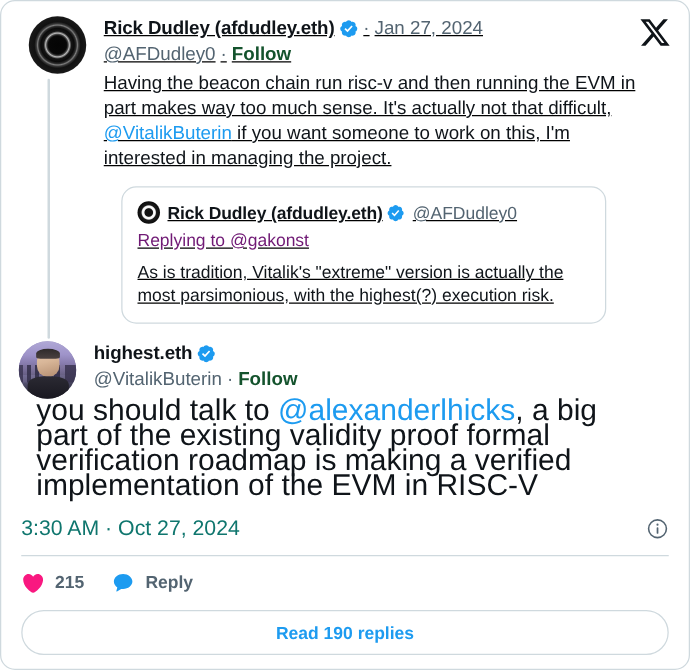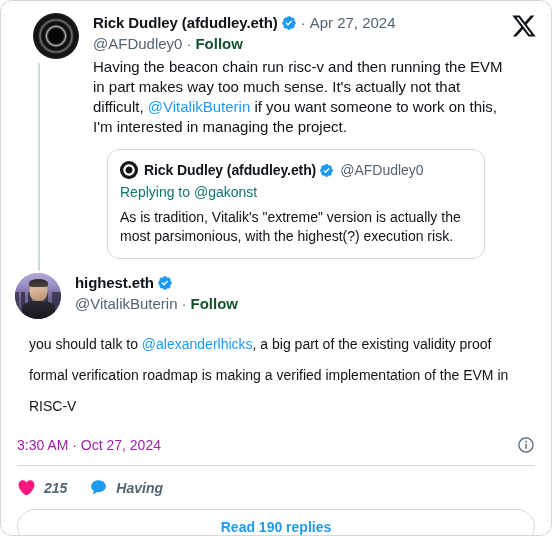--- a/index.html
+++ b/index.html
@@ -41,21 +41,22 @@
     top: 62px;
     width: 2px;
     height: 208px;
     background: #cfd9de;
     border-radius: 1px;
   }
 
   
   .tweet-parent {
     position: relative;
-    padding: 12px 14px 0 32px;
+    padding: 12px 14px 0 22px;
+    text-decoration: underline;
   }
   .tweet-row {
     display: flex;
     align-items: flex-start;
   }
 
   .avatar-col {
     width: 48px;
     flex: 0 0 48px;
     position: relative;
@@ -243,55 +244,54 @@
     flex: 0 0 15px;
   }
   .quote-verified svg { width: 100%; height: 100%; display: block; }
   .quote-handle {
     font-size: 14px;
     color: #536471;
     margin-left: 6px;
   }
   .quote-replying {
     font-size: 14px;
-    color: #0f766e;
+    color: #701a75;
     margin-top: 4px;
     line-height: 18px;
   }
   .quote-text {
     font-size: 14px;
     line-height: 19px;
     color: #0f1419;
     margin-top: 7px;
   }
 
   
   .tweet-main {
     position: relative;
     padding: 14px 14px 0 14px;
   }
   .main-text {
-    font-size: 14px;
-    line-height: 31px;
+    font-size: 24px;
+    line-height: 20px;
     color: #0f1419;
-    margin-top: 10px;
     padding: 0 14px 0 14px;
     word-wrap: break-word;
   }
 
   
   .time-row {
     display: flex;
     align-items: center;
     justify-content: space-between;
     padding: 14px 16px 11px 16px;
   }
   .time-text {
-    font-size: 14px;
-    color: #a21caf;
+    font-size: 17px;
+    color: #0f766e;
   }
   .info-icon {
     width: 18px;
     height: 18px;
     flex: 0 0 18px;
     cursor: pointer;
   }
   .info-icon svg { width: 100%; height: 100%; display: block; }
 
   .divider {
@@ -302,23 +302,22 @@
 
   
   .actions {
     display: flex;
     align-items: center;
     padding: 12px 16px 12px 16px;
     gap: 22px;
   }
   .action {
     display: flex;
-    align-items: center;
+    align-items: flex-start;
     cursor: pointer;
-    font-style: italic;
   }
   .action-icon {
     display: inline-flex;
     align-items: center;
     justify-content: center;
     margin-right: 8px;
   }
   .action-icon svg { display: block; }
   .action-label {
     font-size: 14px;
@@ -366,21 +365,21 @@
       </div>
       <div class="content-col">
         <div class="name-line">
           <span class="display-name">Rick Dudley (afdudley.eth)</span>
           <span class="verified">
             <svg viewBox="0 0 22 22" aria-hidden="true">
               <path fill="#1d9bf0" d="M20.396 11c-.018-.646-.215-1.275-.57-1.816-.354-.54-.852-.972-1.438-1.246.223-.607.27-1.264.14-1.897-.131-.634-.437-1.218-.882-1.687-.47-.445-1.053-.75-1.687-.882-.633-.13-1.29-.083-1.897.14-.273-.587-.704-1.086-1.245-1.44S11.647 1.62 11 1.604c-.646.017-1.273.213-1.813.568s-.969.854-1.24 1.44c-.608-.223-1.267-.272-1.902-.14-.635.13-1.22.436-1.69.882-.445.47-.749 1.055-.878 1.688-.13.633-.08 1.29.144 1.896-.587.274-1.087.705-1.443 1.245-.356.54-.555 1.17-.574 1.817.02.647.218 1.276.574 1.817.356.54.856.972 1.443 1.245-.224.606-.274 1.263-.144 1.896.13.634.433 1.218.877 1.688.47.443 1.054.747 1.687.878.633.132 1.29.084 1.897-.136.274.586.705 1.084 1.246 1.439.54.354 1.17.551 1.816.569.647-.016 1.276-.213 1.817-.567s.972-.854 1.245-1.44c.604.239 1.266.296 1.903.164.636-.132 1.22-.447 1.68-.907.46-.46.776-1.044.908-1.681s.075-1.299-.165-1.903c.586-.274 1.084-.705 1.439-1.246.354-.54.551-1.17.569-1.816zM9.662 14.85l-3.429-3.428 1.293-1.302 2.072 2.072 4.4-4.794 1.347 1.246z"></path>
             </svg>
           </span>
           <span class="meta-sep">·</span>
-          <span class="date-text">Apr 27, 2024</span>
+          <span class="date-text">Jan 27, 2024</span>
         </div>
         <div class="handle-line">
           <span class="handle">@AFDudley0</span>
           <span class="meta-sep">·</span>
           <span class="follow-link">Follow</span>
         </div>
         <div class="tweet-text"><span>Having the beacon chain run risc-v and then running the EVM in part makes way too much sense. It's actually not that difficult, </span><span class="mention">@VitalikButerin</span><span> if you want someone to work on this, I'm interested in managing the project.</span></div>
       </div>
     </div>
 
@@ -453,21 +452,21 @@
       </span>
       <span class="action-label">215</span>
     </div>
 
     <div class="action">
       <span class="action-icon">
         <svg width="19" height="19" viewBox="0 0 24 24" aria-hidden="true">
           <path fill="#1d9bf0" d="M12 2.8c-5.16 0-9.35 3.44-9.35 7.68 0 2.4 1.35 4.55 3.47 5.95l-.95 3.58c-.1.38.31.69.64.48l4.22-2.66c.64.1 1.3.15 1.97.15 5.16 0 9.35-3.44 9.35-7.5S17.16 2.8 12 2.8z"></path>
         </svg>
       </span>
-      <span class="action-label">Having</span>
+      <span class="action-label">Reply</span>
     </div>
 
   </div>
 
   <div class="replies-wrap">
     <div class="read-replies">Read 190 replies</div>
   </div>
 
 </div>
 

